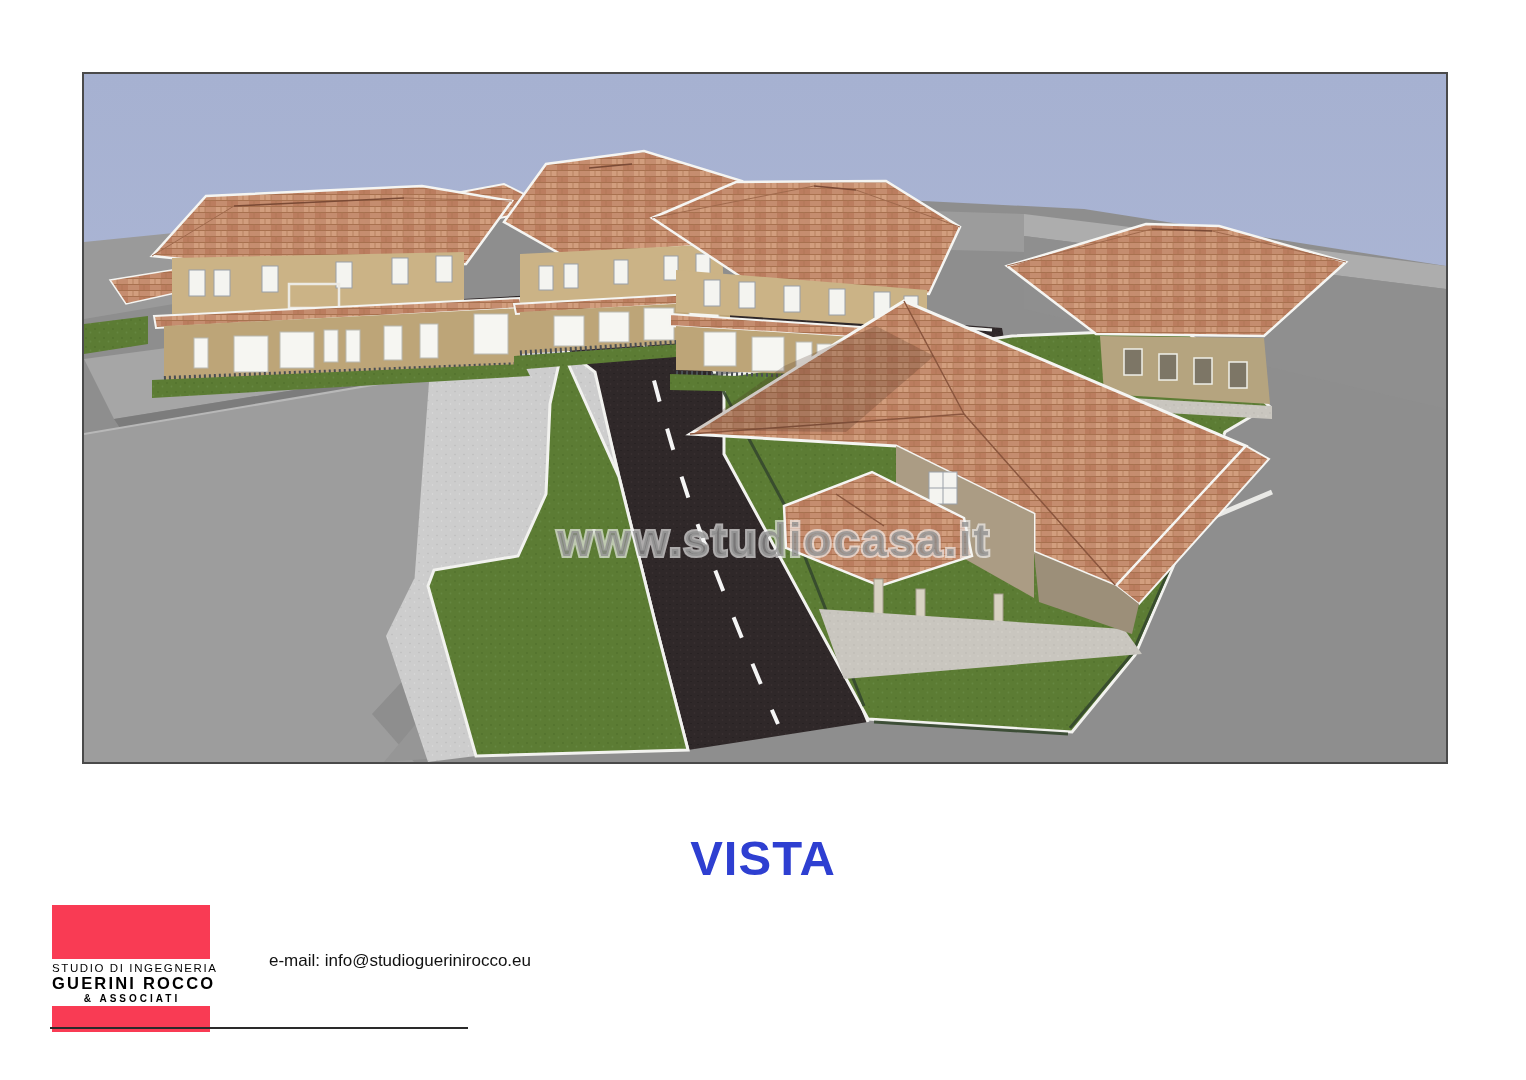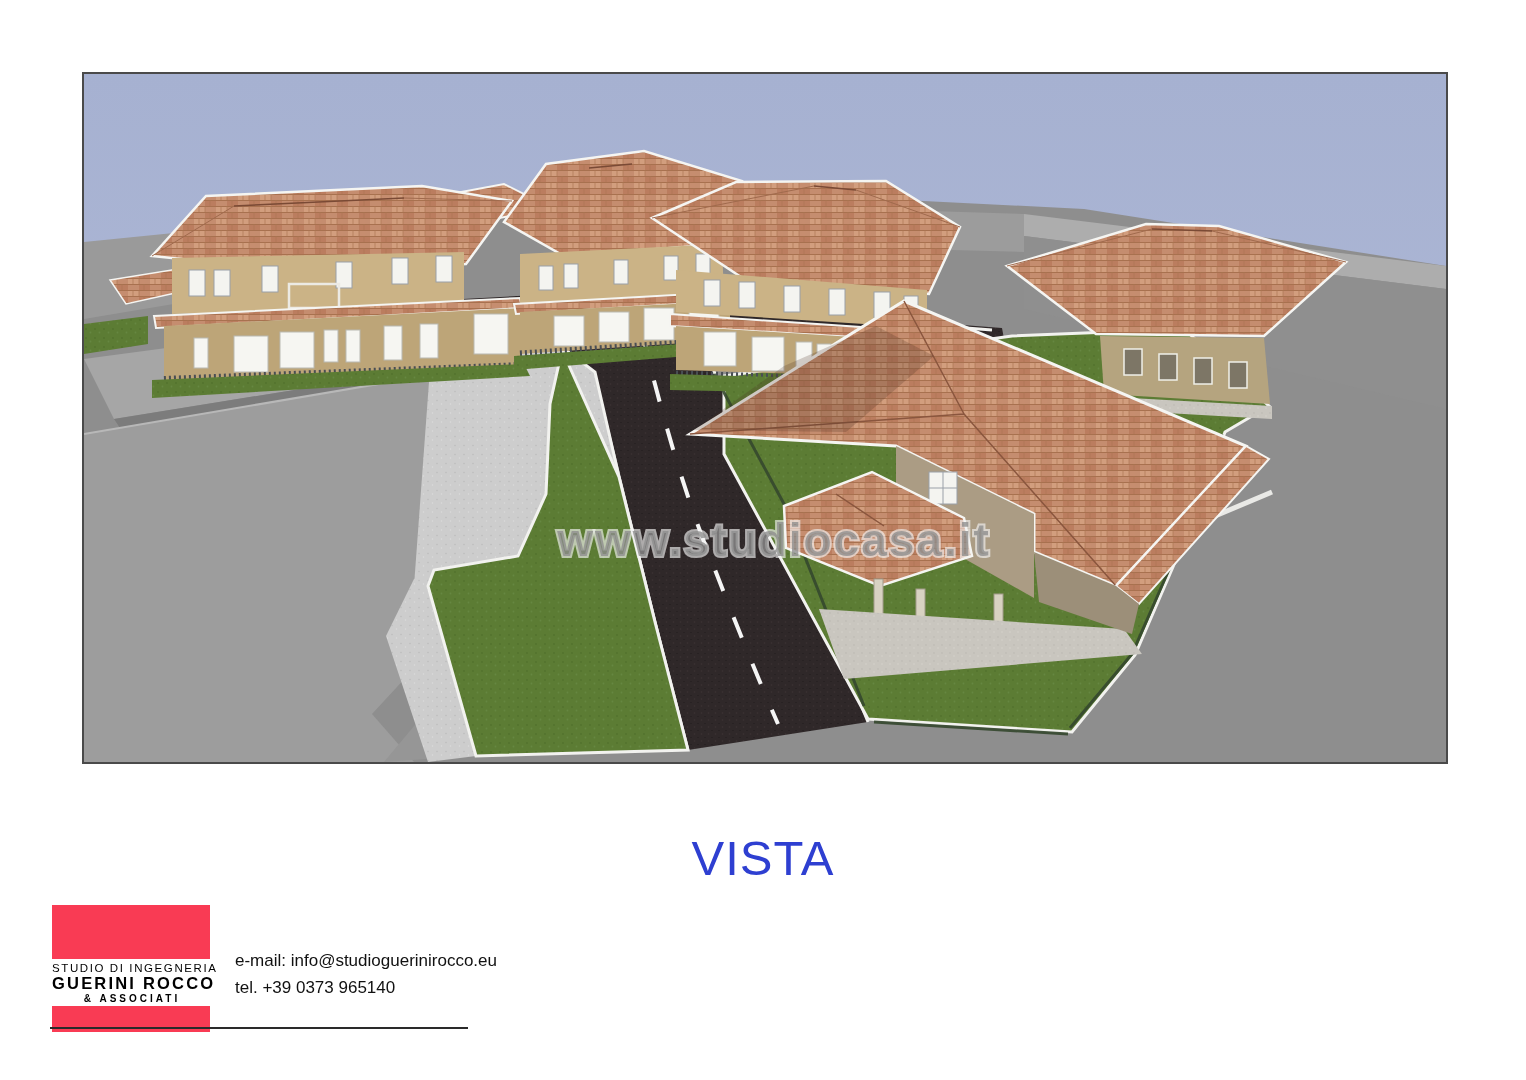--- a/index.html
+++ b/index.html
@@ -21,32 +21,32 @@
     width:1526px;height:1080px;position:relative;background:#ffffff;
     font-family:"Liberation Sans", sans-serif;overflow:hidden;
   }
   .render-frame{
     position:absolute;left:82px;top:72px;width:1362px;height:688px;
     border:2px solid #4a4a4a;box-sizing:content-box;background:var(--sky);text-decoration:underline;
   }
   .render-frame svg{display:block;width:1362px;height:688px;}
   .page-title{
     position:absolute;left:0;top:830px;width:1526px;text-align:center;
-    font-size:49px;font-weight:normal;letter-spacing:1px;color:var(--title-blue);
+    font-size:49px;font-weight:bold;letter-spacing:1px;color:var(--title-blue);
   }
   .logo{position:absolute;left:52px;top:905px;width:160px;}
   .logo .bar-top{width:158px;height:54px;background:var(--logo-pink);}
   .logo .bar-bottom{width:158px;height:26px;background:var(--logo-pink);margin-top:2px;}
   .logo .l1{font-size:11.5px;font-weight:normal;letter-spacing:1.6px;color:#000;text-align:center;margin-top:3px;white-space:nowrap;}
   .logo .l2{font-size:16.5px;font-weight:bold;letter-spacing:2.2px;color:#000;text-align:center;white-space:nowrap;}
   .logo .l3{font-size:10px;font-weight:bold;letter-spacing:3px;color:#000;text-align:center;white-space:nowrap;}
   .contact{position:absolute;left:235px;top:948px;color:#111;}
   .contact div{font-size:17px;line-height:25px;margin-bottom:0;}
   .contact .c1{margin-bottom:2px;}
-  .contact .c2{margin-bottom:2px;}
+  .contact .c2{margin-bottom:2px;margin-left:34px;}
   .divider{position:absolute;left:50px;top:1027px;width:418px;height:2px;background:#2a2a2a;}
   text.watermark{
     font-family:"Liberation Sans",sans-serif;font-size:46px;font-weight:bold;letter-spacing:2px;
     fill:#8d8d8d;fill-opacity:0.78;stroke:#f2f2f2;stroke-width:4px;stroke-opacity:0.65;
     paint-order:stroke;text-anchor:middle;
   }
 </style>
 </head>
 <body>
 
@@ -290,16 +290,15 @@
 <div class="logo">
   <div class="bar-top"></div>
   <div class="l1">STUDIO DI INGEGNERIA</div>
   <div class="l2">GUERINI ROCCO</div>
   <div class="l3">&amp; ASSOCIATI</div>
   <div class="bar-bottom"></div>
 </div>
 
 <div class="contact">
   <div class="c2">e-mail: info@studioguerinirocco.eu</div>
-  <div class="c3">tel. +39 0373 965140</div>
 </div>
 
 <div class="divider"></div>
 
 </body></html>

